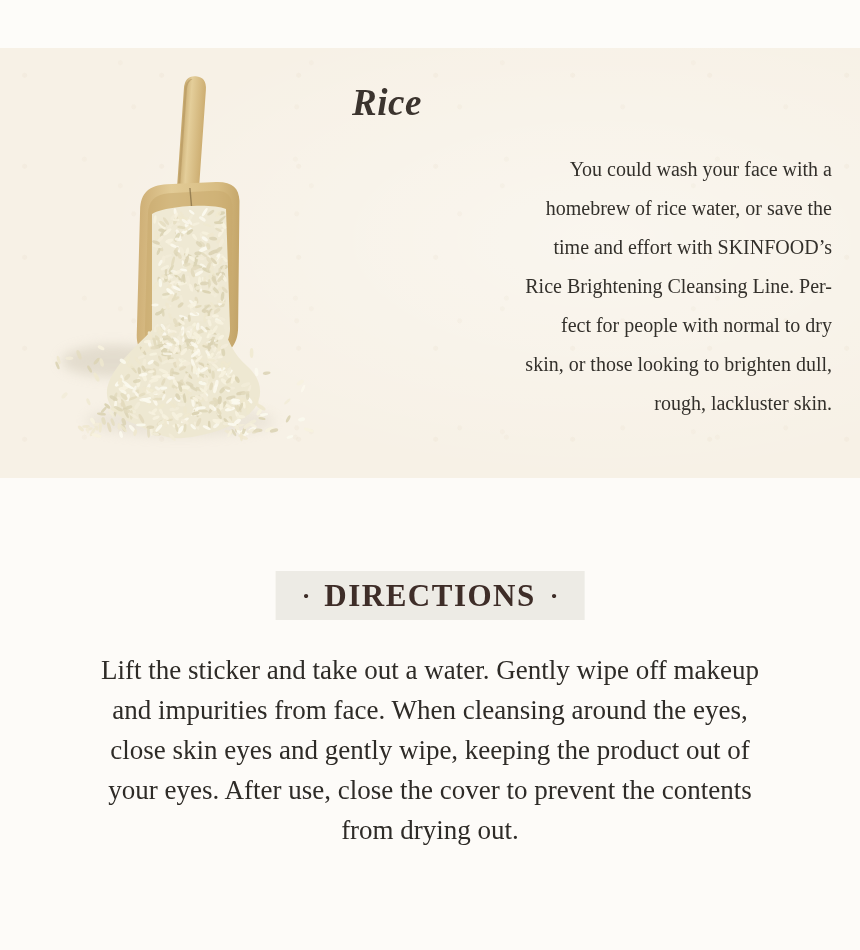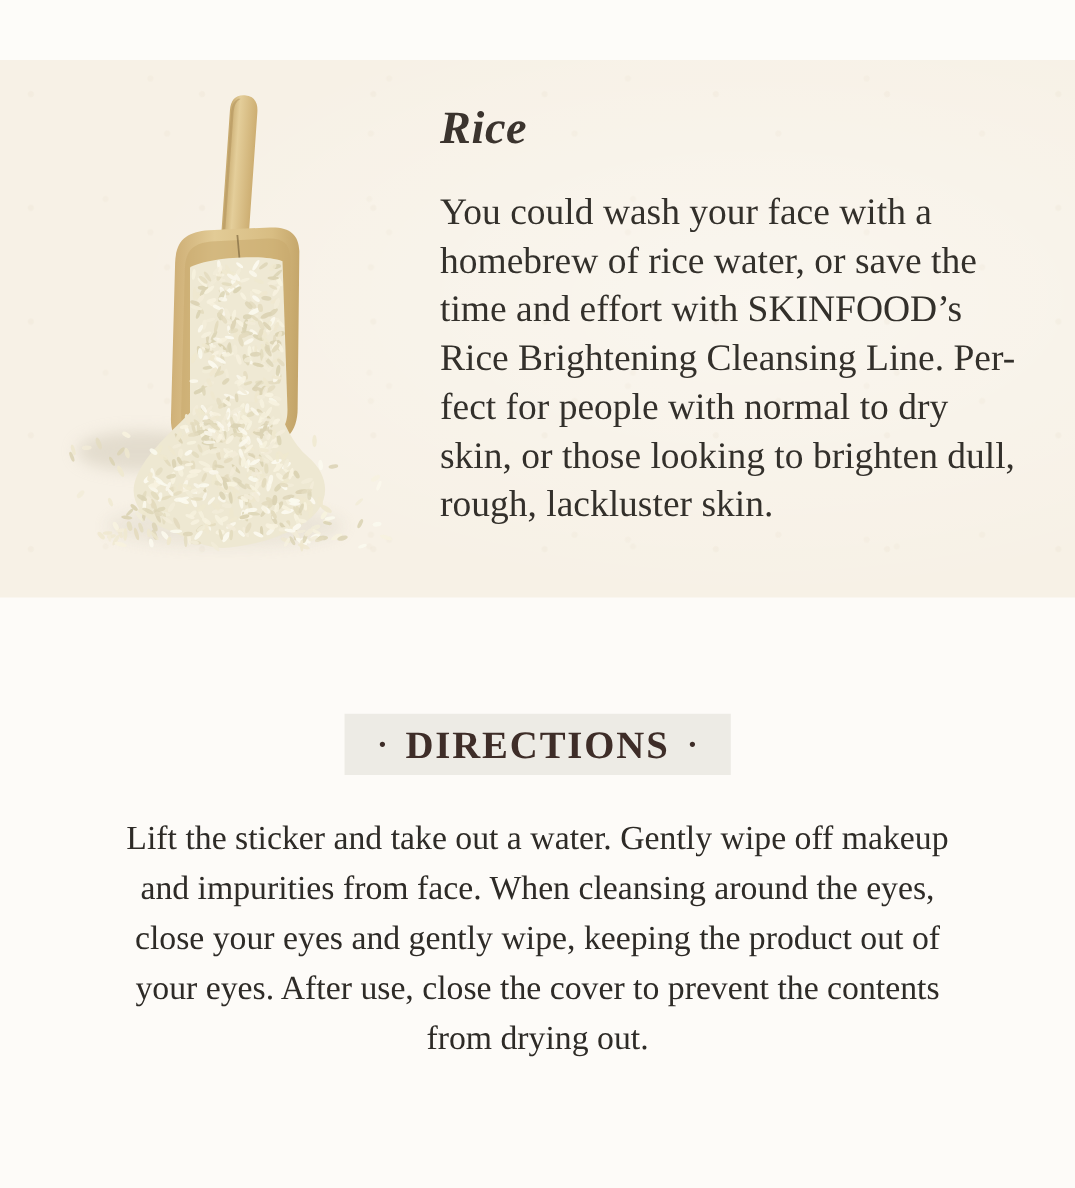--- a/index.html
+++ b/index.html
@@ -40,22 +40,23 @@
   }
   .ingredient-title {
     font-style: italic;
     font-size: 37px;
     line-height: 1.15;
     color: #3b342e;
     letter-spacing: 0.5px;
   }
   .ingredient-body {
     margin-top: 25px;
-    font-size: 30px;
+    font-size: 20px;
     color: #33302b;
+    text-align: right;
   }
   .ingredient-body .line {
     white-space: nowrap;
     line-height: 39px;
   }
 
   
   .directions-section {
     position: absolute;
     left: 0; top: 478px;
@@ -898,17 +899,17 @@
 
 <section class="directions-section">
 
   <div class="directions-heading">
     <span class="dot left">·</span><span>DIRECTIONS</span><span class="dot right">·</span>
   </div>
 
   <div class="directions-body">
     <div class="line">Lift the sticker and take out a water. Gently wipe off makeup</div>
     <div class="line">and impurities from face. When cleansing around the eyes,</div>
-    <div class="line">close your eyes and gently wipe, keeping the product out of</div>
+    <div class="line">close skin eyes and gently wipe, keeping the product out of</div>
     <div class="line">your eyes. After use, close the cover to prevent the contents</div>
     <div class="line">from drying out.</div>
   </div>
 </section>
 
 </body></html>

